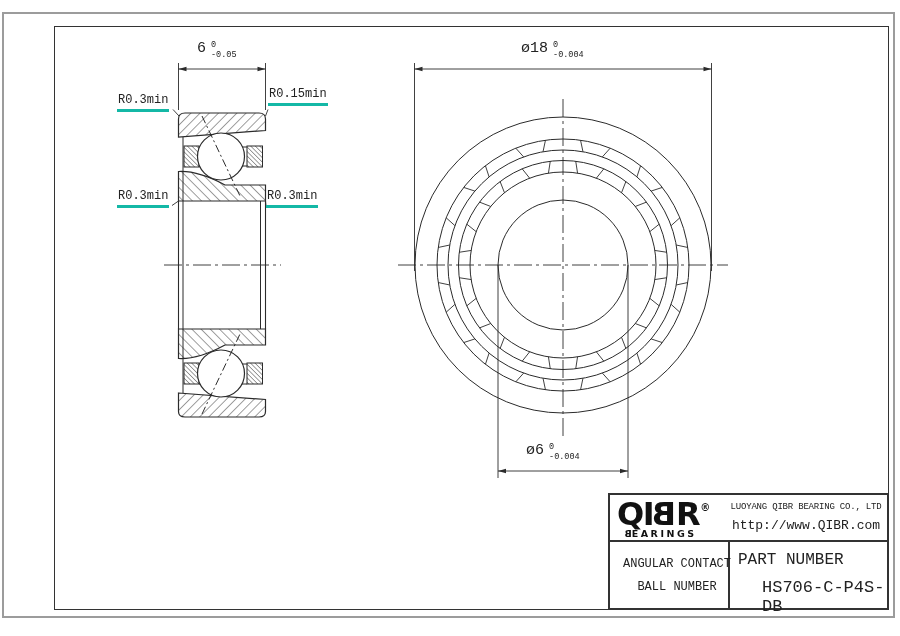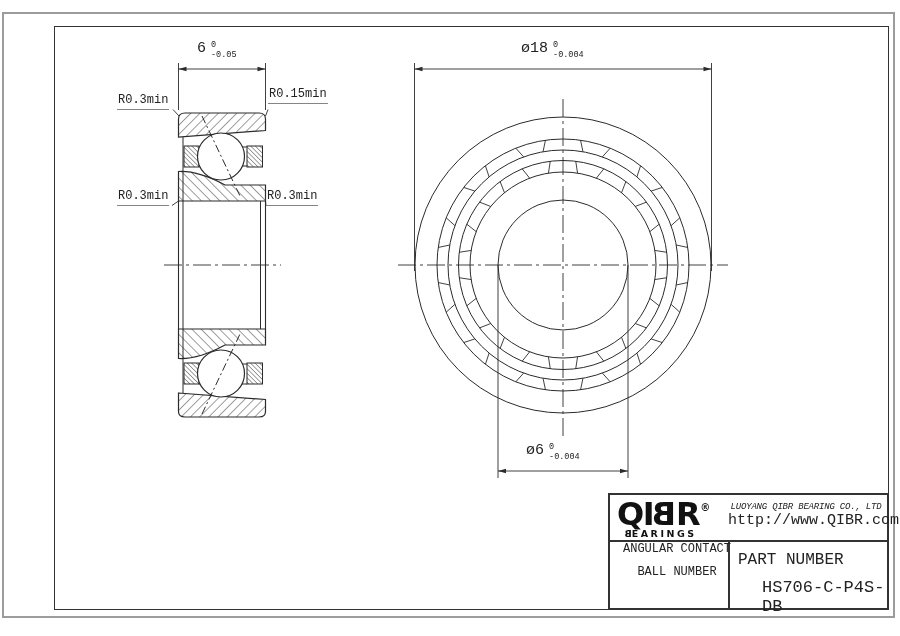--- a/index.html
+++ b/index.html
@@ -9,38 +9,38 @@
   
   #outer-border{left:2px;top:12px;width:893px;height:606px;border:2px solid #9c9c9c;}
   #frame{left:54px;top:26px;width:835px;height:584px;border:1.5px solid #333;}
   
   #draw{position:absolute;left:0;top:0;}
   
   .dim{display:flex;align-items:flex-start;white-space:nowrap;}
   .dim .main{font-size:15px;line-height:1;}
   .tolstack{display:inline-flex;flex-direction:column;font-size:8.5px;line-height:1.2;
             margin-left:5px;transform:translateY(-1px);}
-  .rlabel{font-size:12px;line-height:1.1;border-bottom:1px solid #14b8a6;
+  .rlabel{font-size:12px;line-height:1.1;border-bottom:3px solid #14b8a6;
           padding:0 1px 2px 1px;white-space:nowrap;}
   
   #title-block{left:608px;top:493px;width:281px;height:117px;border:2px solid #333;}
   #tb-div-h{left:0;right:0;top:45px;height:2px;background:#333;position:absolute;}
   #tb-div-v{left:118px;top:45px;width:2px;bottom:0;background:#333;position:absolute;}
   #logo{position:absolute;left:7px;top:3px;color:#111;}
   #logo .word{font-family:"DejaVu Sans","Liberation Sans",sans-serif;
               font-weight:bold;font-size:32px;line-height:1;letter-spacing:-1.5px;}
   #logo .reg{font-family:"DejaVu Sans",sans-serif;font-weight:bold;font-size:10px;
              vertical-align:14px;letter-spacing:0;margin-left:1px;}
   #logo .sub{font-family:"DejaVu Sans","Liberation Sans",sans-serif;font-weight:bold;
              font-size:9.5px;letter-spacing:2.5px;margin:-2px 0 0 5px;}
   .flipx{display:inline-block;transform:scaleX(-1);}
   #company{position:absolute;left:118px;right:3px;top:7px;text-align:center;}
-  #company .name{font-size:9px;letter-spacing:-0.2px;font-style:italic;}
-  #company .site{font-size:15px;}
-  #product{position:absolute;left:0;width:134px;top:43px;text-align:center;
+  #company .name{font-size:9px;letter-spacing:-0.2px;}
+  #company .site{font-size:13px;margin-top:6px;}
+  #product{position:absolute;left:0;width:134px;top:58px;text-align:center;
            font-size:12px;line-height:23px;}
   #pn-label{position:absolute;left:128px;top:56px;font-size:16px;}
   #pn-value{position:absolute;left:152px;top:83px;font-size:17px;}
 </style>
 </head>
 <body>
 
 <div class="abs" id="outer-border"></div>
 <div class="abs" id="frame"></div>
 

